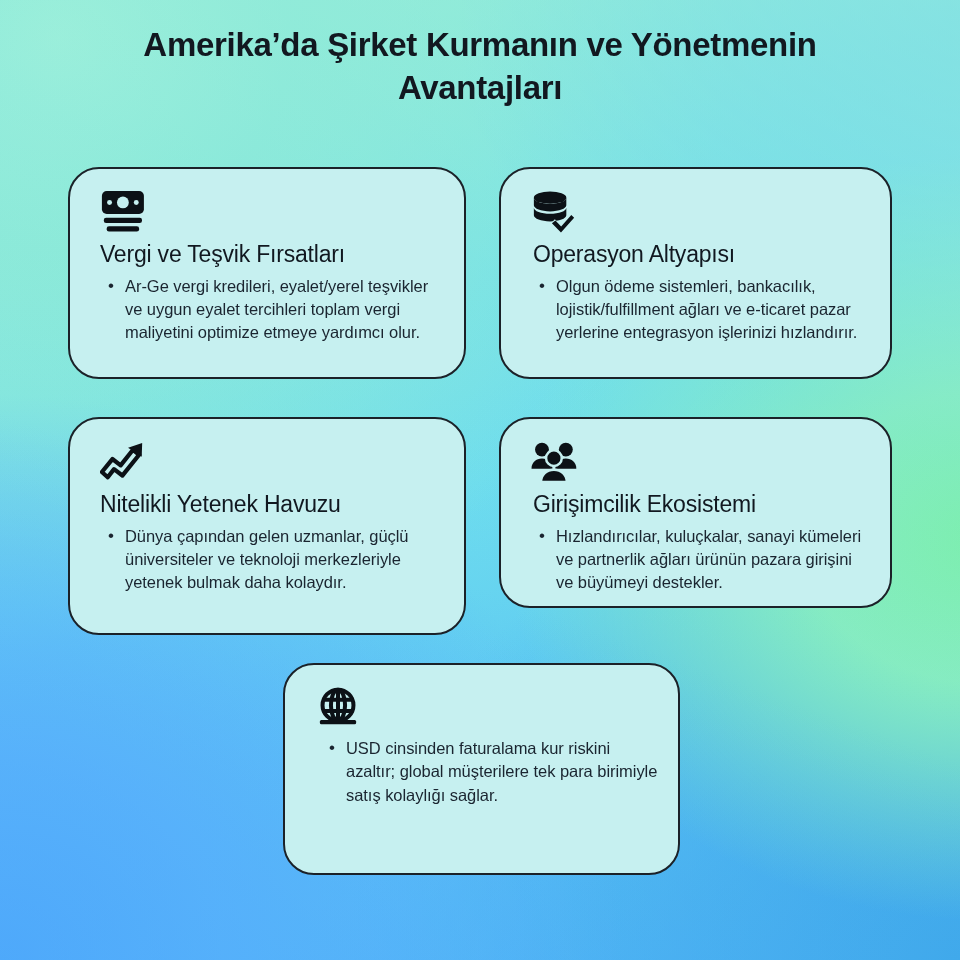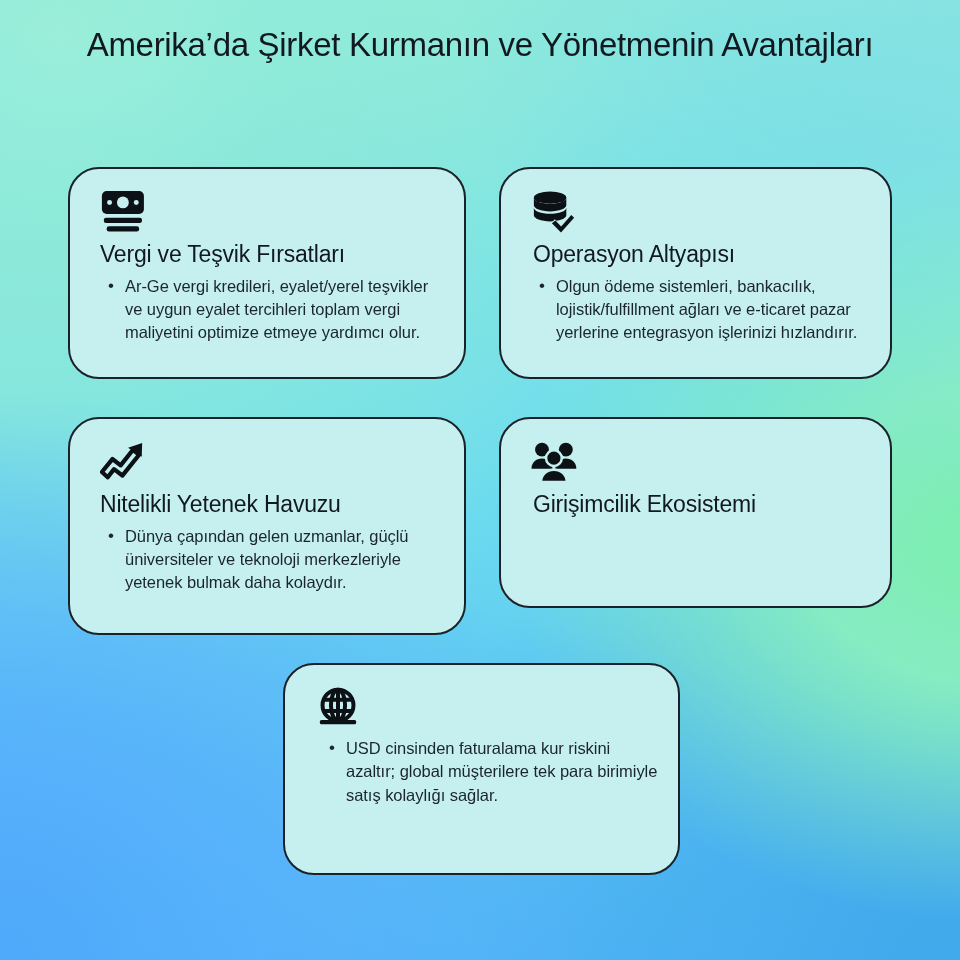--- a/index.html
+++ b/index.html
@@ -44,21 +44,21 @@
     z-index: 3;
   }
 
   #title {
     position: absolute;
     left: 80px;
     top: 24px;
     width: 800px;
     text-align: center;
     font-size: 33px;
-    font-weight: normal;
+    font-weight: bold;
     line-height: 1.30;
     letter-spacing: -0.3px;
     color: #121820;
   }
 
   .card {
     position: absolute;
     background: #c6f0f0;
     border: 2px solid #1b2128;
     border-radius: 31px;
@@ -177,20 +177,23 @@
       <svg viewBox="0 0 48 44" xmlns="http://www.w3.org/2000/svg" fill="#0c1116">
         <circle cx="11.5" cy="9" r="7.3"></circle>
         <path d="M0.5 29c0-6.6 4.9-10.6 11-10.6S22.5 22.4 22.5 29z"></path>
         <circle cx="36.5" cy="9" r="7.3"></circle>
         <path d="M25.5 29c0-6.6 4.9-10.6 11-10.6S47.5 22.4 47.5 29z"></path>
         <circle cx="24" cy="18" r="8.2" stroke="#c6f0f0" stroke-width="2.6"></circle>
         <path d="M10.5 43c0-8 6-12.8 13.5-12.8S37.5 35 37.5 43z" stroke="#c6f0f0" stroke-width="2.6"></path>
       </svg>
     </span>
     <div class="card-title">Girişimcilik Ekosistemi</div>
+    <ul class="card-body">
+      <li>Hızlandırıcılar, kuluçkalar, sanayi kümeleri ve partnerlik ağları ürünün pazara girişini ve büyümeyi destekler.</li>
+    </ul>
   </div>
 
   <div class="card" id="card-5">
     <span class="card-icon">
       <svg viewBox="0 0 44 44" xmlns="http://www.w3.org/2000/svg">
         <g fill="none" stroke="#0c1116" stroke-width="4.2">
           <circle cx="22" cy="19" r="16.2"></circle>
           <ellipse cx="22" cy="19" rx="7.4" ry="16.2"></ellipse>
           <path d="M6 13.4h32M6 25.2h32"></path>
           <path d="M22 2.8v32.4"></path>

